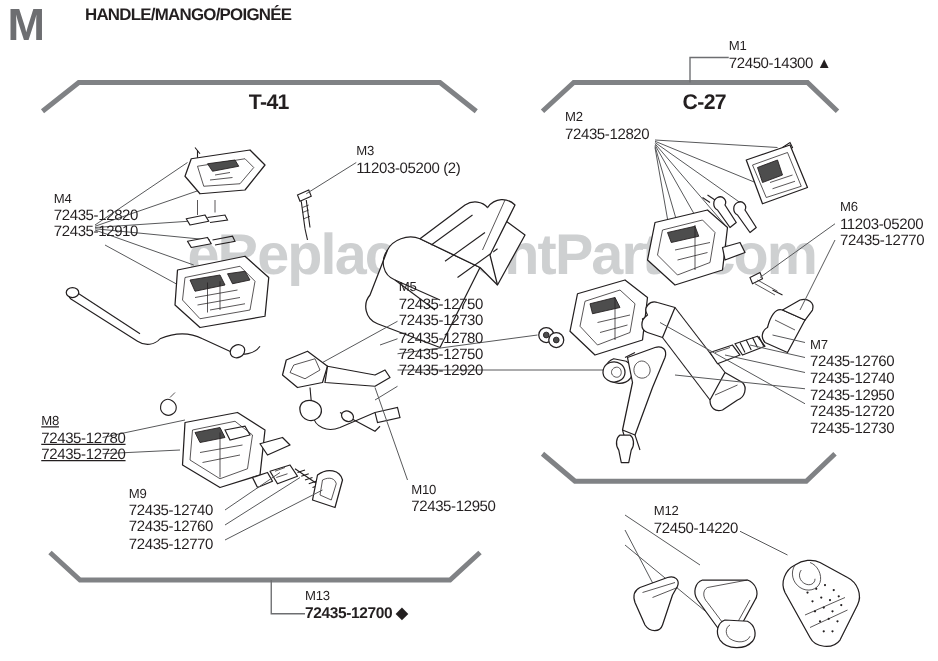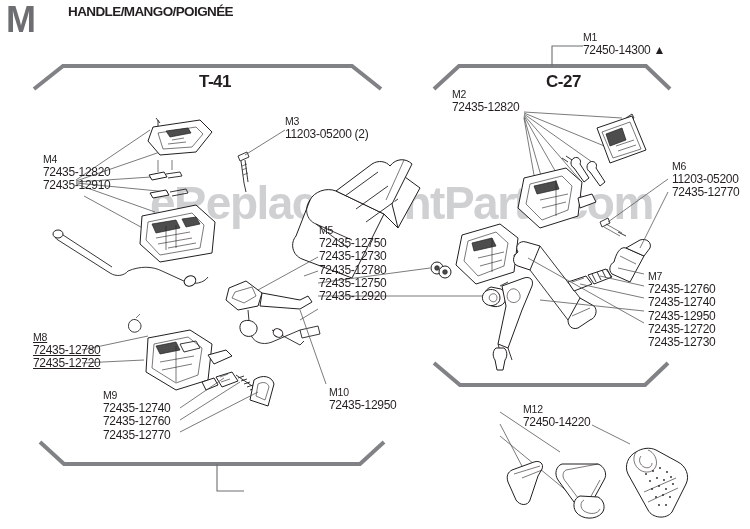--- a/index.html
+++ b/index.html
@@ -495,14 +495,18 @@
     <span class="tag">M10</span>
     <span class="code">72435-12950</span>
   </div>
 
 
   <div class="lbl" style="left:523px; top:403px;">
     <span class="tag">M12</span>
     <span class="code">72450-14220</span>
   </div>
 
+  <div class="lbl bold" style="left:244px; top:471px;">
+    <span class="tag">M13</span>
+    <span class="code">72435-12700 ◆</span>
+  </div>
 
 </div>
 
 </body></html>

